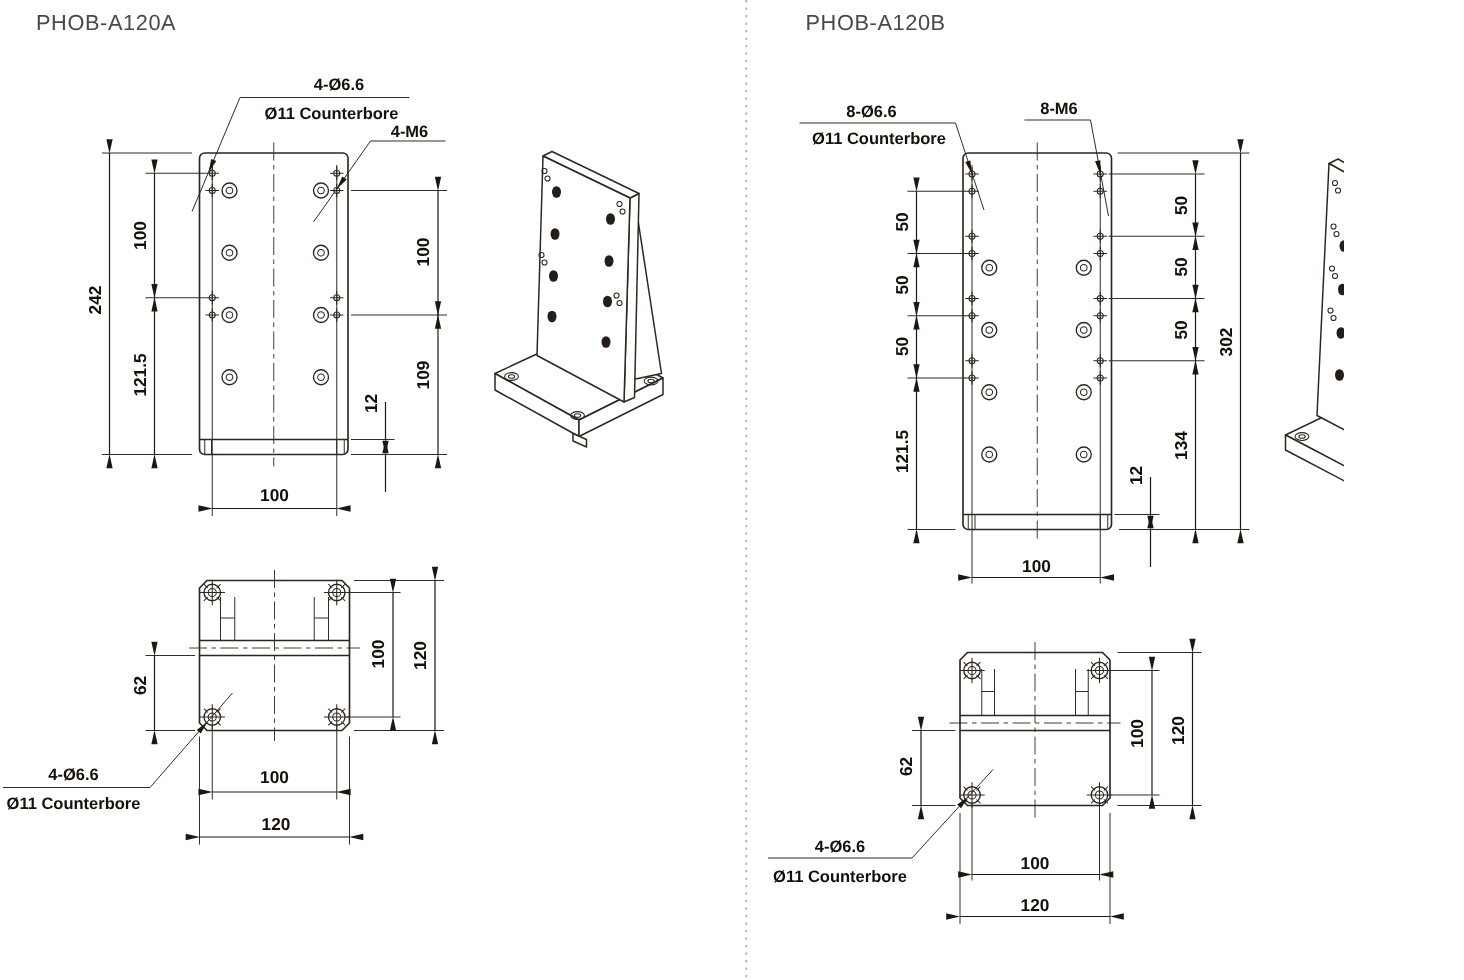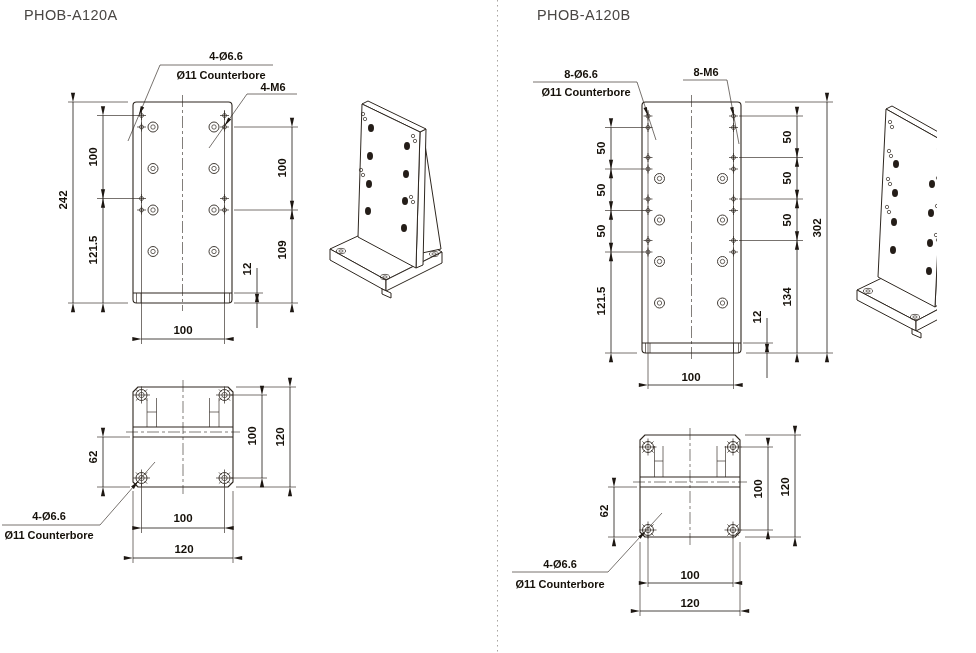--- a/index.html
+++ b/index.html
@@ -1,17 +1,17 @@
 <!DOCTYPE html>
 <html><head>
 <meta charset="utf-8">
 <style>
   html,body{margin:0;padding:0;background:#ffffff;}
   .page{position:relative;width:896px;height:653px;background:#fff;overflow:hidden;
-        font-family:"Liberation Sans",sans-serif;padding-left:41px;}
+        font-family:"Liberation Sans",sans-serif;}
   svg{position:absolute;left:0;top:0;}
   .ol{fill:none;stroke:#2e2720;stroke-width:1.1;stroke-linejoin:round;}
   .olf{fill:#ffffff;stroke:#2e2720;stroke-width:1;stroke-linejoin:round;}
   .tl{fill:none;stroke:#2e2720;stroke-width:0.65;}
   .dl{fill:none;stroke:#1d1712;stroke-width:0.8;}
   .cl{fill:none;stroke:#2e2720;stroke-width:0.6;stroke-dasharray:12 3 3 3;}
   .hole{fill:none;stroke:#2e2720;stroke-width:0.9;}
   .hole-thin{fill:none;stroke:#2e2720;stroke-width:0.7;}
   .dark{fill:#241d18;stroke:none;}
   .arrow{fill:#1d1712;stroke:none;}

